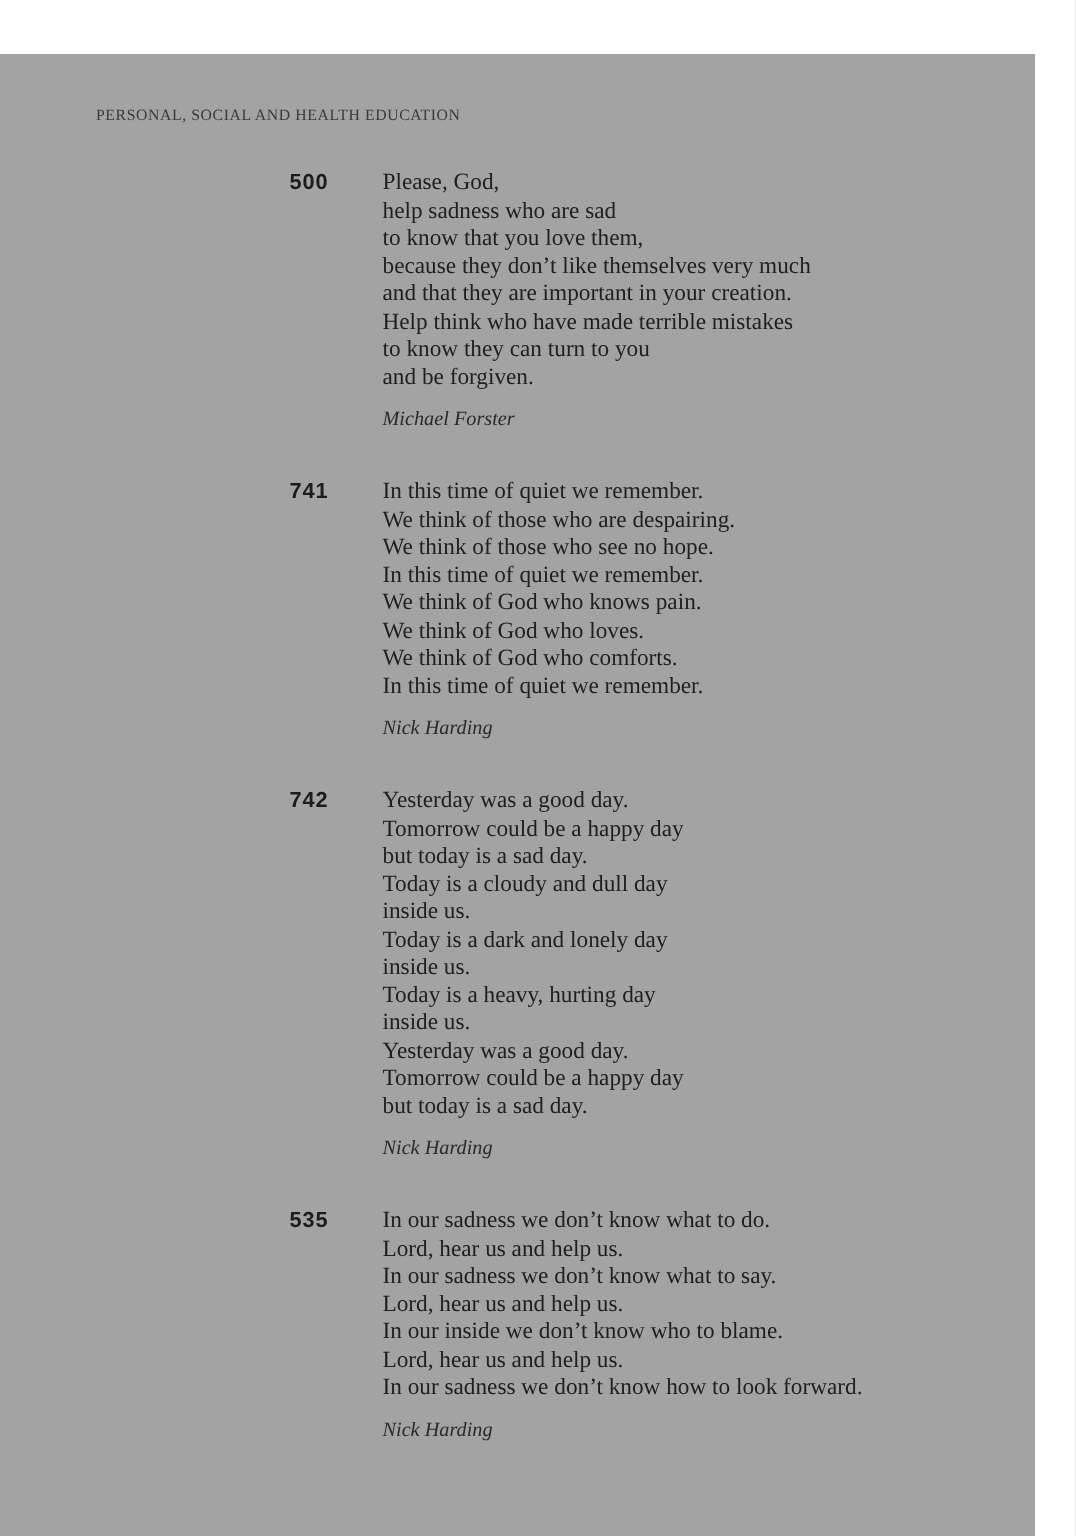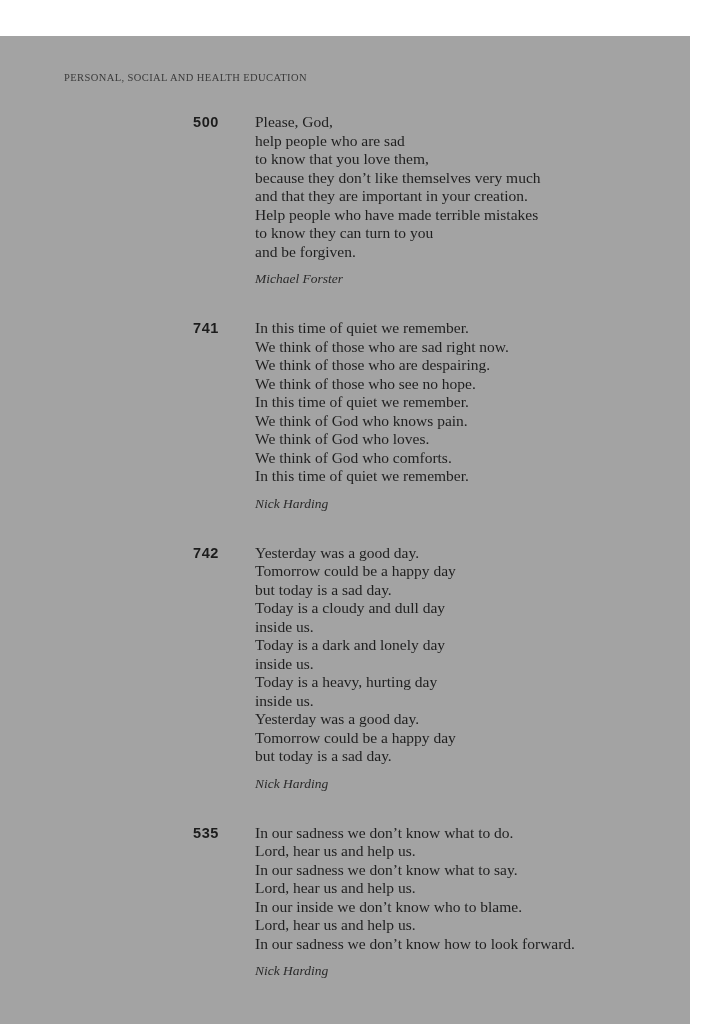--- a/index.html
+++ b/index.html
@@ -80,38 +80,37 @@
 
 <div class="page">
   <div class="running-header">PERSONAL, SOCIAL AND HEALTH EDUCATION</div>
 
   <div class="poems" id="poems">
   <section class="poem">
     <div class="num">500</div>
     <div class="body">
       <div class="lines">
             <div class="line">Please, God,</div>
-            <div class="line">help people who are sad</div>
+            <div class="line">help sadness who are sad</div>
             <div class="line">to know that you love them,</div>
             <div class="line">because they don’t like themselves very much</div>
             <div class="line">and that they are important in your creation.</div>
-            <div class="line">Help people who have made terrible mistakes</div>
+            <div class="line">Help think who have made terrible mistakes</div>
             <div class="line">to know they can turn to you</div>
             <div class="line">and be forgiven.</div>
           </div>
       <div class="author">Michael Forster</div>
     </div>
   </section>
 
   <section class="poem">
     <div class="num">741</div>
     <div class="body">
       <div class="lines">
             <div class="line">In this time of quiet we remember.</div>
-            <div class="line">We think of those who are sad right now.</div>
             <div class="line">We think of those who are despairing.</div>
             <div class="line">We think of those who see no hope.</div>
             <div class="line">In this time of quiet we remember.</div>
             <div class="line">We think of God who knows pain.</div>
             <div class="line">We think of God who loves.</div>
             <div class="line">We think of God who comforts.</div>
             <div class="line">In this time of quiet we remember.</div>
           </div>
       <div class="author">Nick Harding</div>
     </div>

